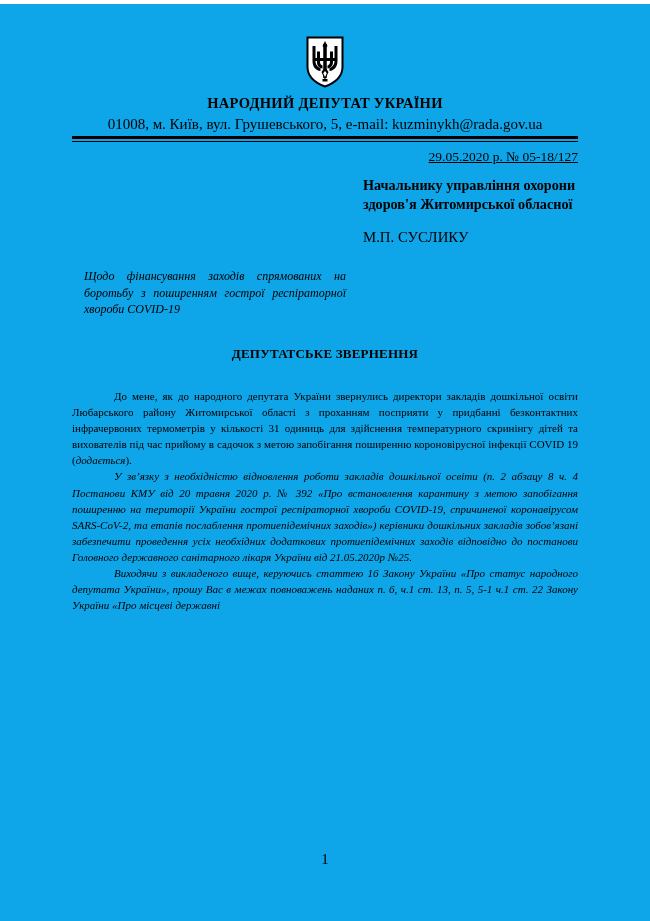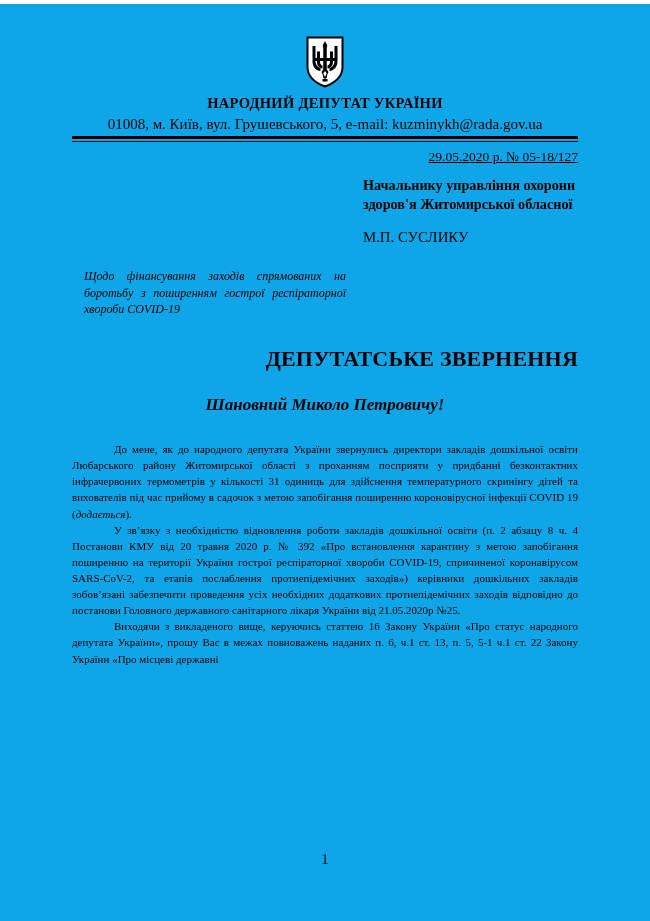--- a/index.html
+++ b/index.html
@@ -106,22 +106,22 @@
     font-style: italic;
     line-height: 1.36;
     text-align: justify;
     text-align-last: left;
     margin-left: 12px;
   }
 
   
   .doc-title {
     margin-top: 29px;
-    text-align: right;
-    font-size: 22px;
+    text-align: center;
+    font-size: 13px;
     font-weight: bold;
     letter-spacing: 0.2px;
     line-height: 1.2;
   }
   .salutation {
     margin-top: 22px;
     text-align: center;
     font-size: 17px;
     font-weight: bold;
     font-style: italic;
@@ -135,20 +135,21 @@
   p.para {
     margin: 0;
     font-size: 11px;
     line-height: 1.465;
     text-align: justify;
     text-indent: 42px;
     hyphens: none;
   }
   p.para + p.para {
     margin-top: 0;
+    font-style: italic;
   }
   p.para.bold {
     font-weight: bold;
   }
   p.para.spaced-before {
     margin-top: 15px;
   }
   em.it {
     font-style: italic;
   }
@@ -209,21 +210,20 @@
 
     <div class="addressee">
       <span class="line">Начальнику управління охорони</span>
       <span class="line">здоров'я Житомирської обласної</span>
     </div>
     <div class="addressee-person">М.П. СУСЛИКУ</div>
 
     <div class="subject">Щодо фінансування заходів спрямованих на боротьбу з поширенням гострої респіраторної хвороби COVID-19</div>
 
     <div class="doc-title">ДЕПУТАТСЬКЕ ЗВЕРНЕННЯ</div>
-    <div class="salutation">Шановний Миколо Петровичу!</div>
 
     <div class="body-copy">
 
       <p class="para"><span>До мене, як до народного депутата України звернулись директори закладів дошкільної освіти Любарського району Житомирської області з проханням посприяти у придбанні безконтактних інфрачервоних термометрів  у кількості 31 одиниць  для здійснення температурного скринінгу  дітей та вихователів під час прийому в садочок з метою запобігання поширенню короновірусної інфекції COVID 19 (</span><em class="it">додається</em><span>).</span></p>
 
       <p class="para">У зв’язку з необхідністю відновлення роботи закладів дошкільної освіти (п. 2 абзацу 8 ч. 4 Постанови КМУ від 20 травня 2020 р. № 392 «Про встановлення карантину з метою запобігання поширенню на території України гострої респіраторної хвороби COVID-19, спричиненої коронавірусом SARS-CoV-2, та етапів послаблення протиепідемічних заходів») керівники дошкільних закладів зобов’язані забезпечити проведення усіх необхідних додаткових протиепідемічних заходів відповідно до постанови Головного державного санітарного лікаря України від 21.05.2020р №25.</p>
 
 
       <p class="para spaced-before">Виходячи з викладеного вище, керуючись статтею 16 Закону України «Про статус народного депутата України», прошу Вас в межах повноважень наданих п. 6, ч.1 ст. 13, п. 5, 5-1 ч.1 ст. 22 Закону України «Про місцеві державні</p>
     </div>

